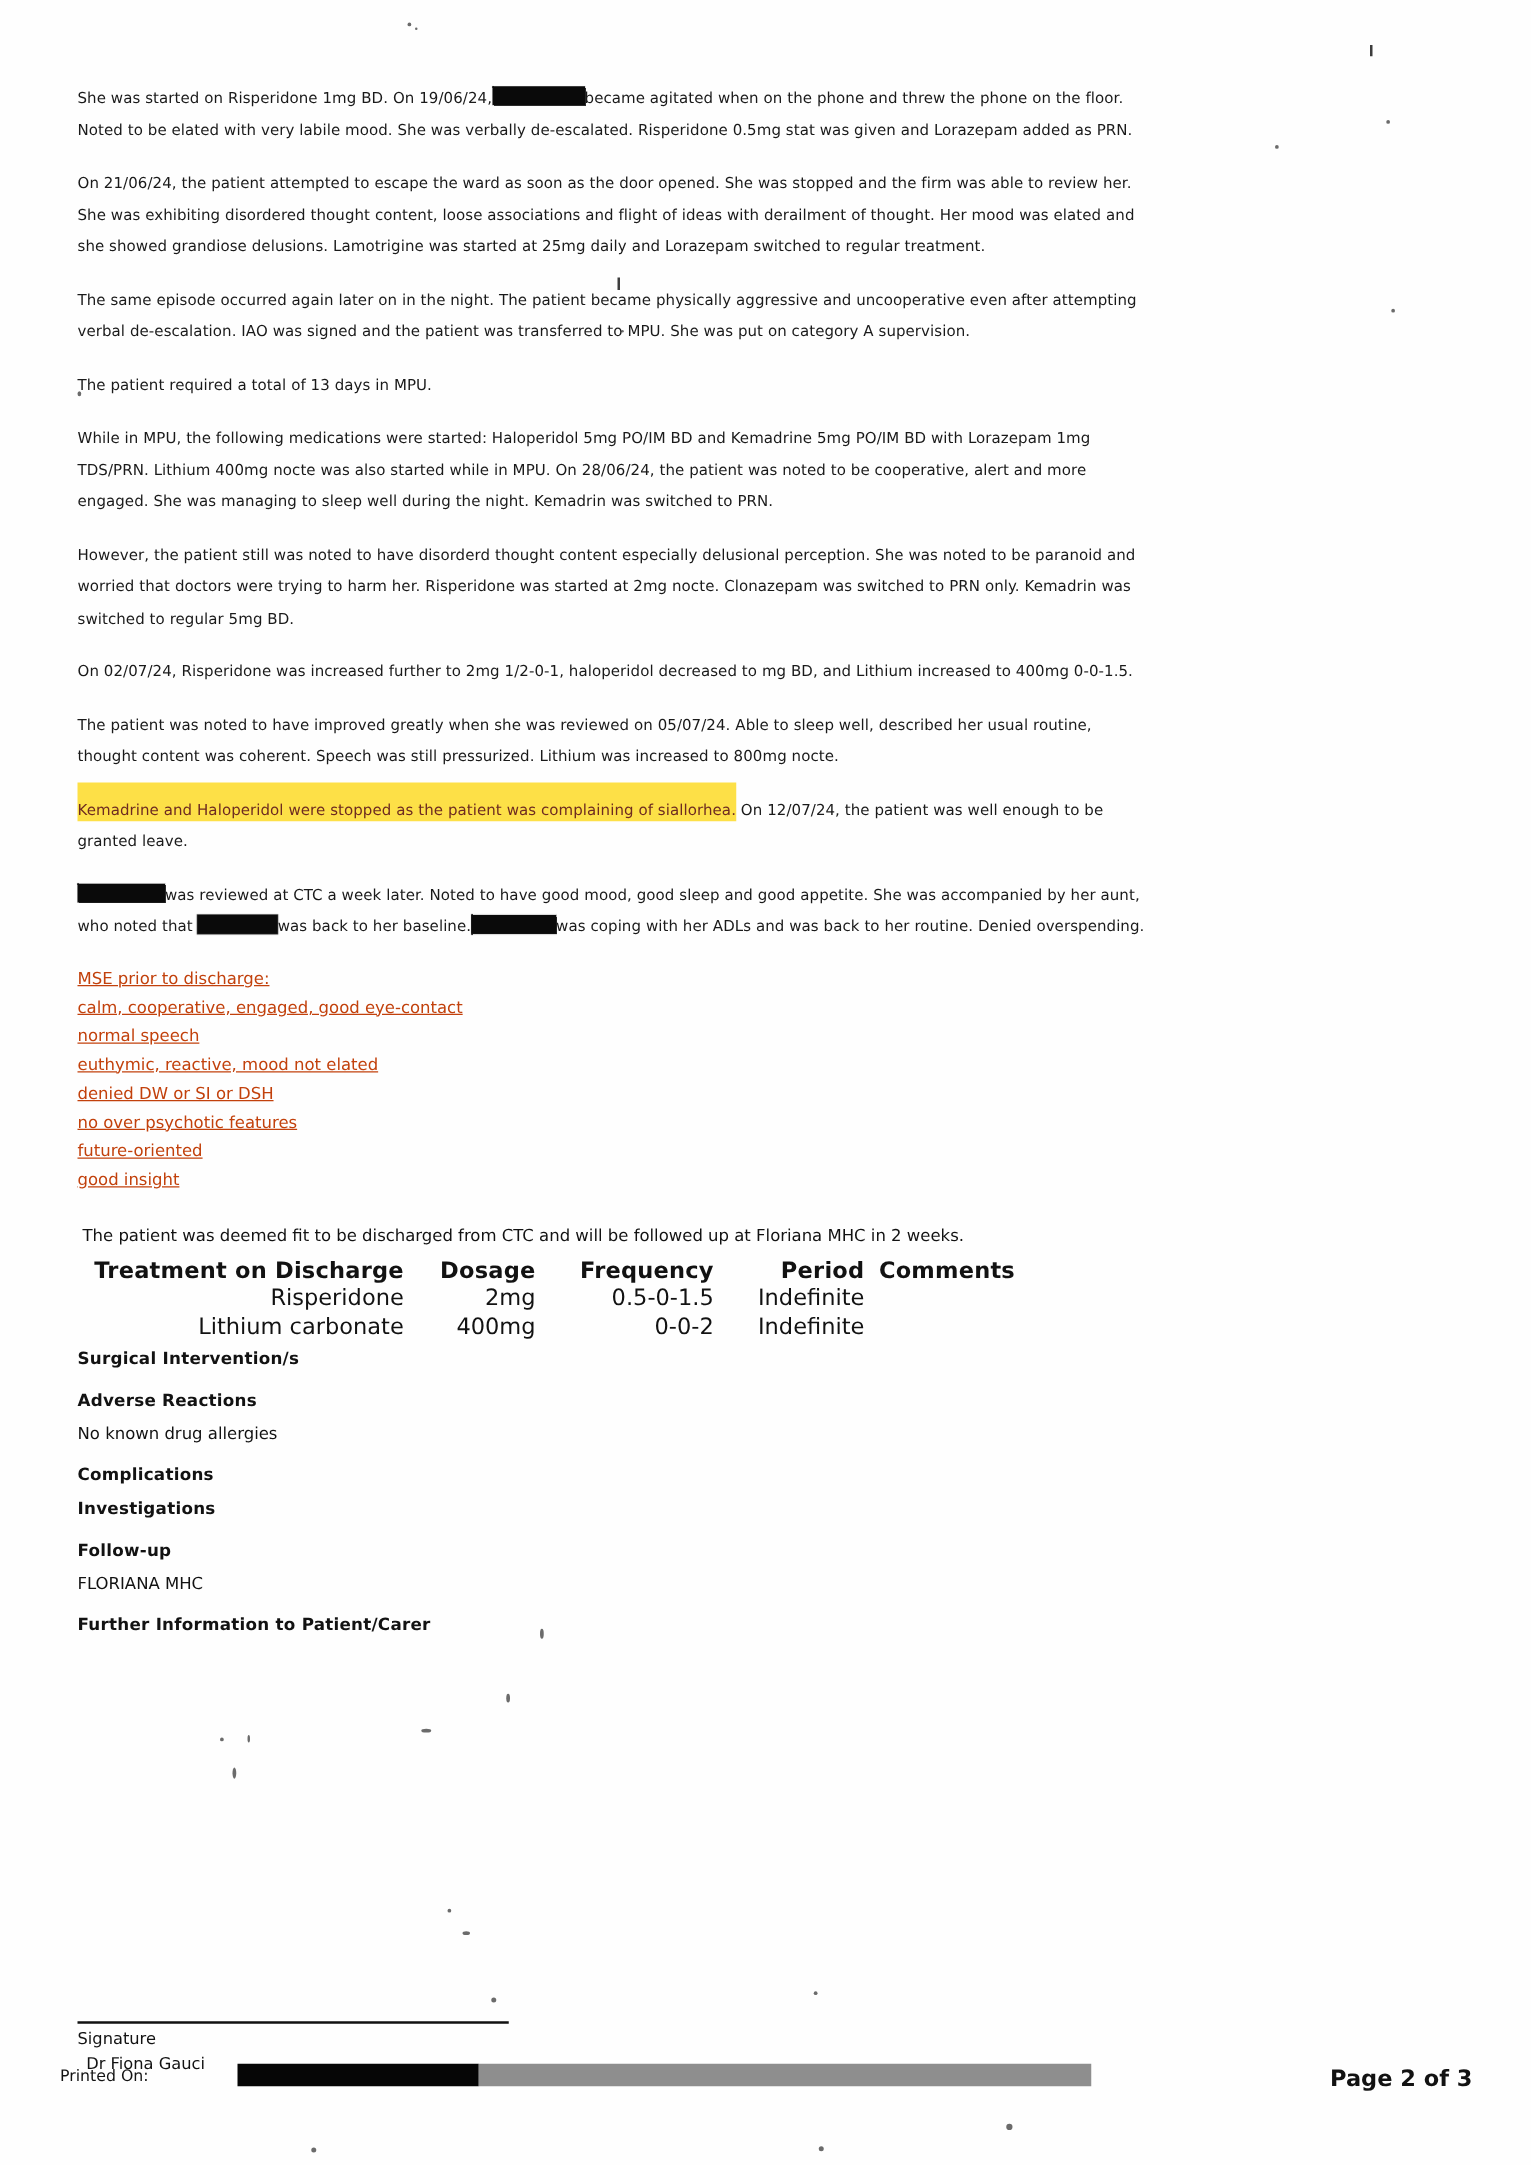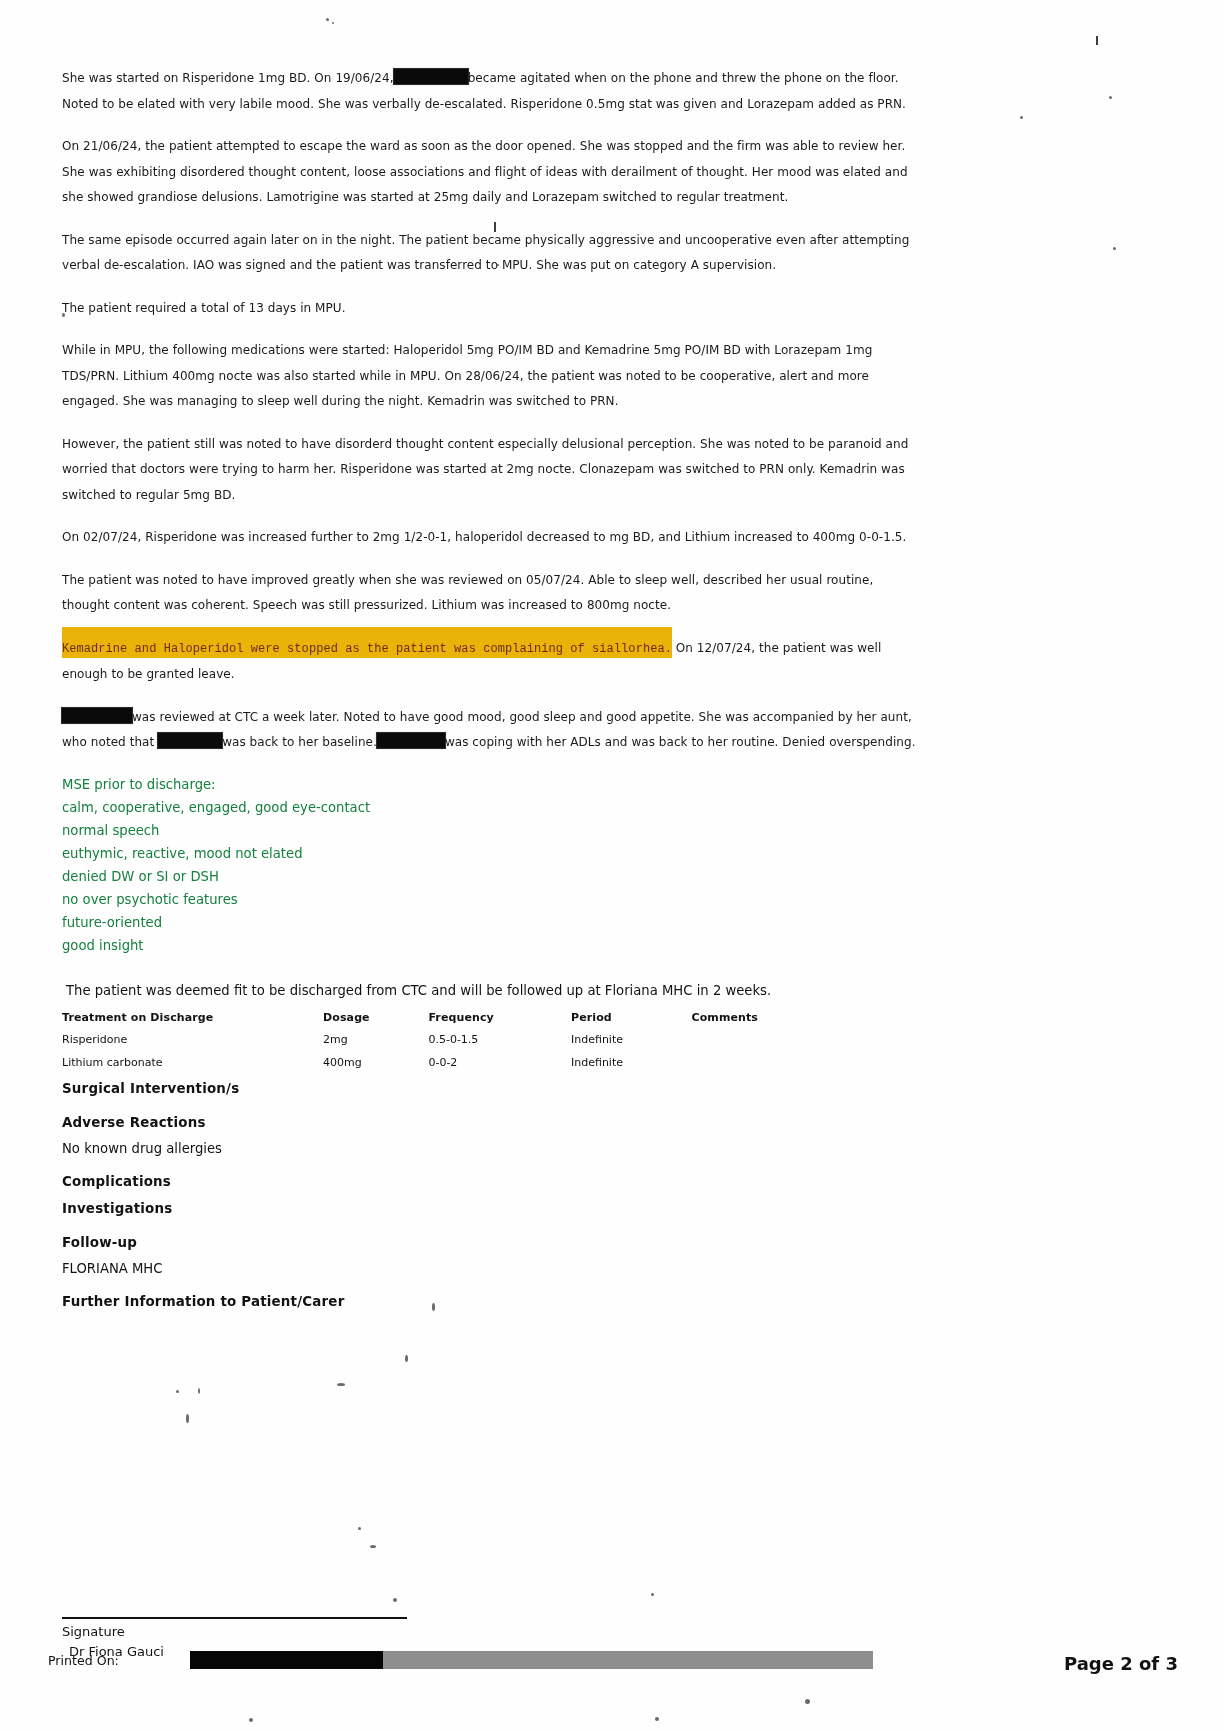--- a/index.html
+++ b/index.html
@@ -34,25 +34,24 @@
     margin: 0 0 17px 0;
     font-size: 12px;
     line-height: 25.5px;
     text-align: left;
     letter-spacing: 0.005em;
     color: #1a1a1a;
   }
 
   
   .hl {
-    background: #eab308;
+    background: #fde047;
     color: #6e2b21;
     padding: 15px 0 2px 0;
     box-decoration-break: clone;
-    font-family: Liberation Mono, monospace;
     -webkit-box-decoration-break: clone;
   }
 
   
   .redact {
     display: inline-block;
     background: #0a0a0a;
     color: transparent;
     vertical-align: -3px;
     height: 15px;
@@ -63,38 +62,39 @@
   .redact.r2 { width: 70px; }
   .redact.r3 { width: 64px; }
   .redact.r4 { width: 68px; }
 
   .mse-block {
     margin: 0 0 22px 0;
   }
   .mse-line {
     font-size: 13.2px;
     line-height: 23px;
-    color: #15803d;
+    color: #c2410c;
+    text-decoration: underline;
   }
 
   .deemed {
     margin: 0 0 4px 4px;
     font-size: 13.2px;
     line-height: 24px;
   }
 
   
   table.tx {
     border-collapse: collapse;
     width: 750px;
     margin: 0 0 2px 0;
   }
   table.tx th, table.tx td {
-    text-align: left;
-    font-size: 11px;
+    text-align: right;
+    font-size: 18px;
     line-height: 22.5px;
     padding: 0;
     vertical-align: top;
     font-weight: normal;
   }
   table.tx th {
     font-weight: bold;
     letter-spacing: 0.01em;
   }
   .col-name  { width: 260px; }

